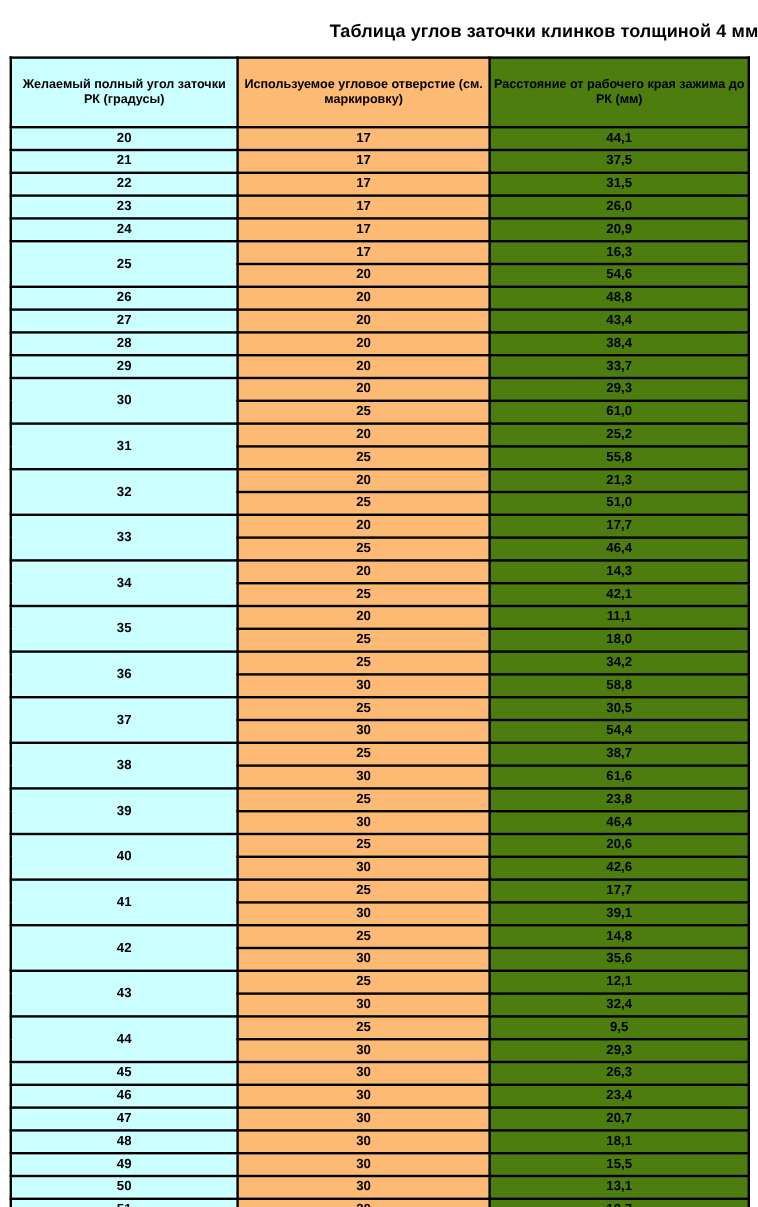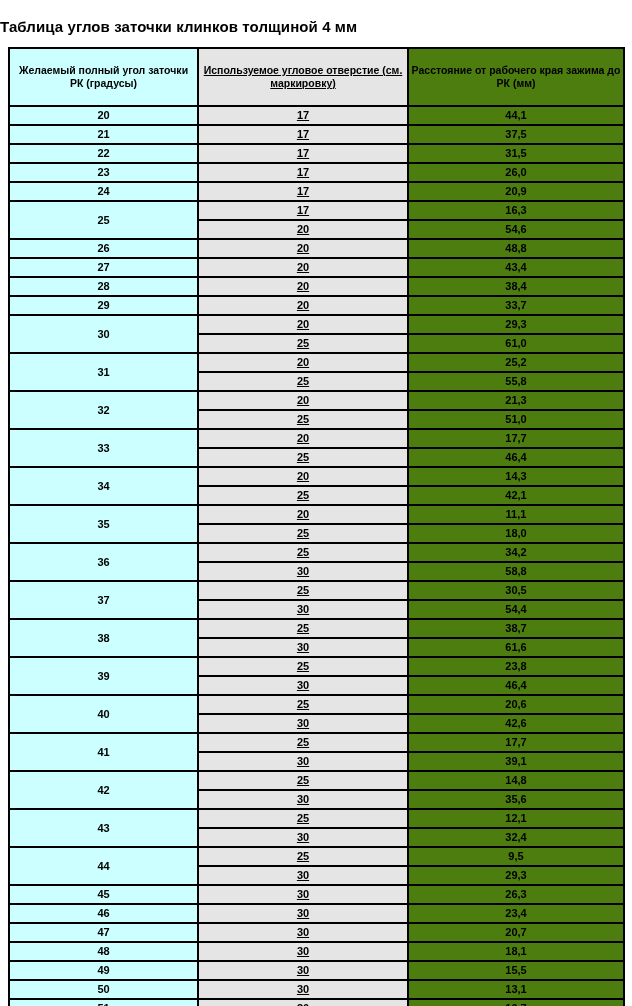--- a/index.html
+++ b/index.html
@@ -8,21 +8,21 @@
     background: #ffffff;
   }
   body {
     width: 632px;
     height: 1006px;
     font-family: "Liberation Sans", "DejaVu Sans", sans-serif;
     color: #000000;
     overflow: hidden;
   }
   #page-title {
-    text-align: left;
+    text-align: right;
     font-size: 15px;
     font-weight: bold;
     letter-spacing: 0.1px;
     padding-top: 7px;
     padding-bottom: 0;
     line-height: 20px;
   }
   .table-wrap {
     padding: 0 8px 0 8px;
     box-sizing: border-box;
@@ -51,21 +51,21 @@
   table.angles th {
     font-size: 10.5px;
     line-height: 13px;
     padding: 3px 2px 3px 2px;
     height: 50px;
   }
   table.angles td {
     height: 17px;
   }
   th.h-angle, td.cell-angle { background: #ccffff; margin-left: 12px; }
-  th.h-hole,  td.cell-hole  { background: #e5e5e5; text-decoration: underline; }
+  th.h-hole,  td.cell-hole  { background: #fdba74; }
   th.h-dist,  td.cell-dist  { background: #4d7c0f; }
 </style>
 </head>
 <body>
 
 <h1 id="page-title">Таблица углов заточки клинков толщиной 4 мм</h1>
 
 <div class="table-wrap">
   <table class="angles">
     <colgroup>

